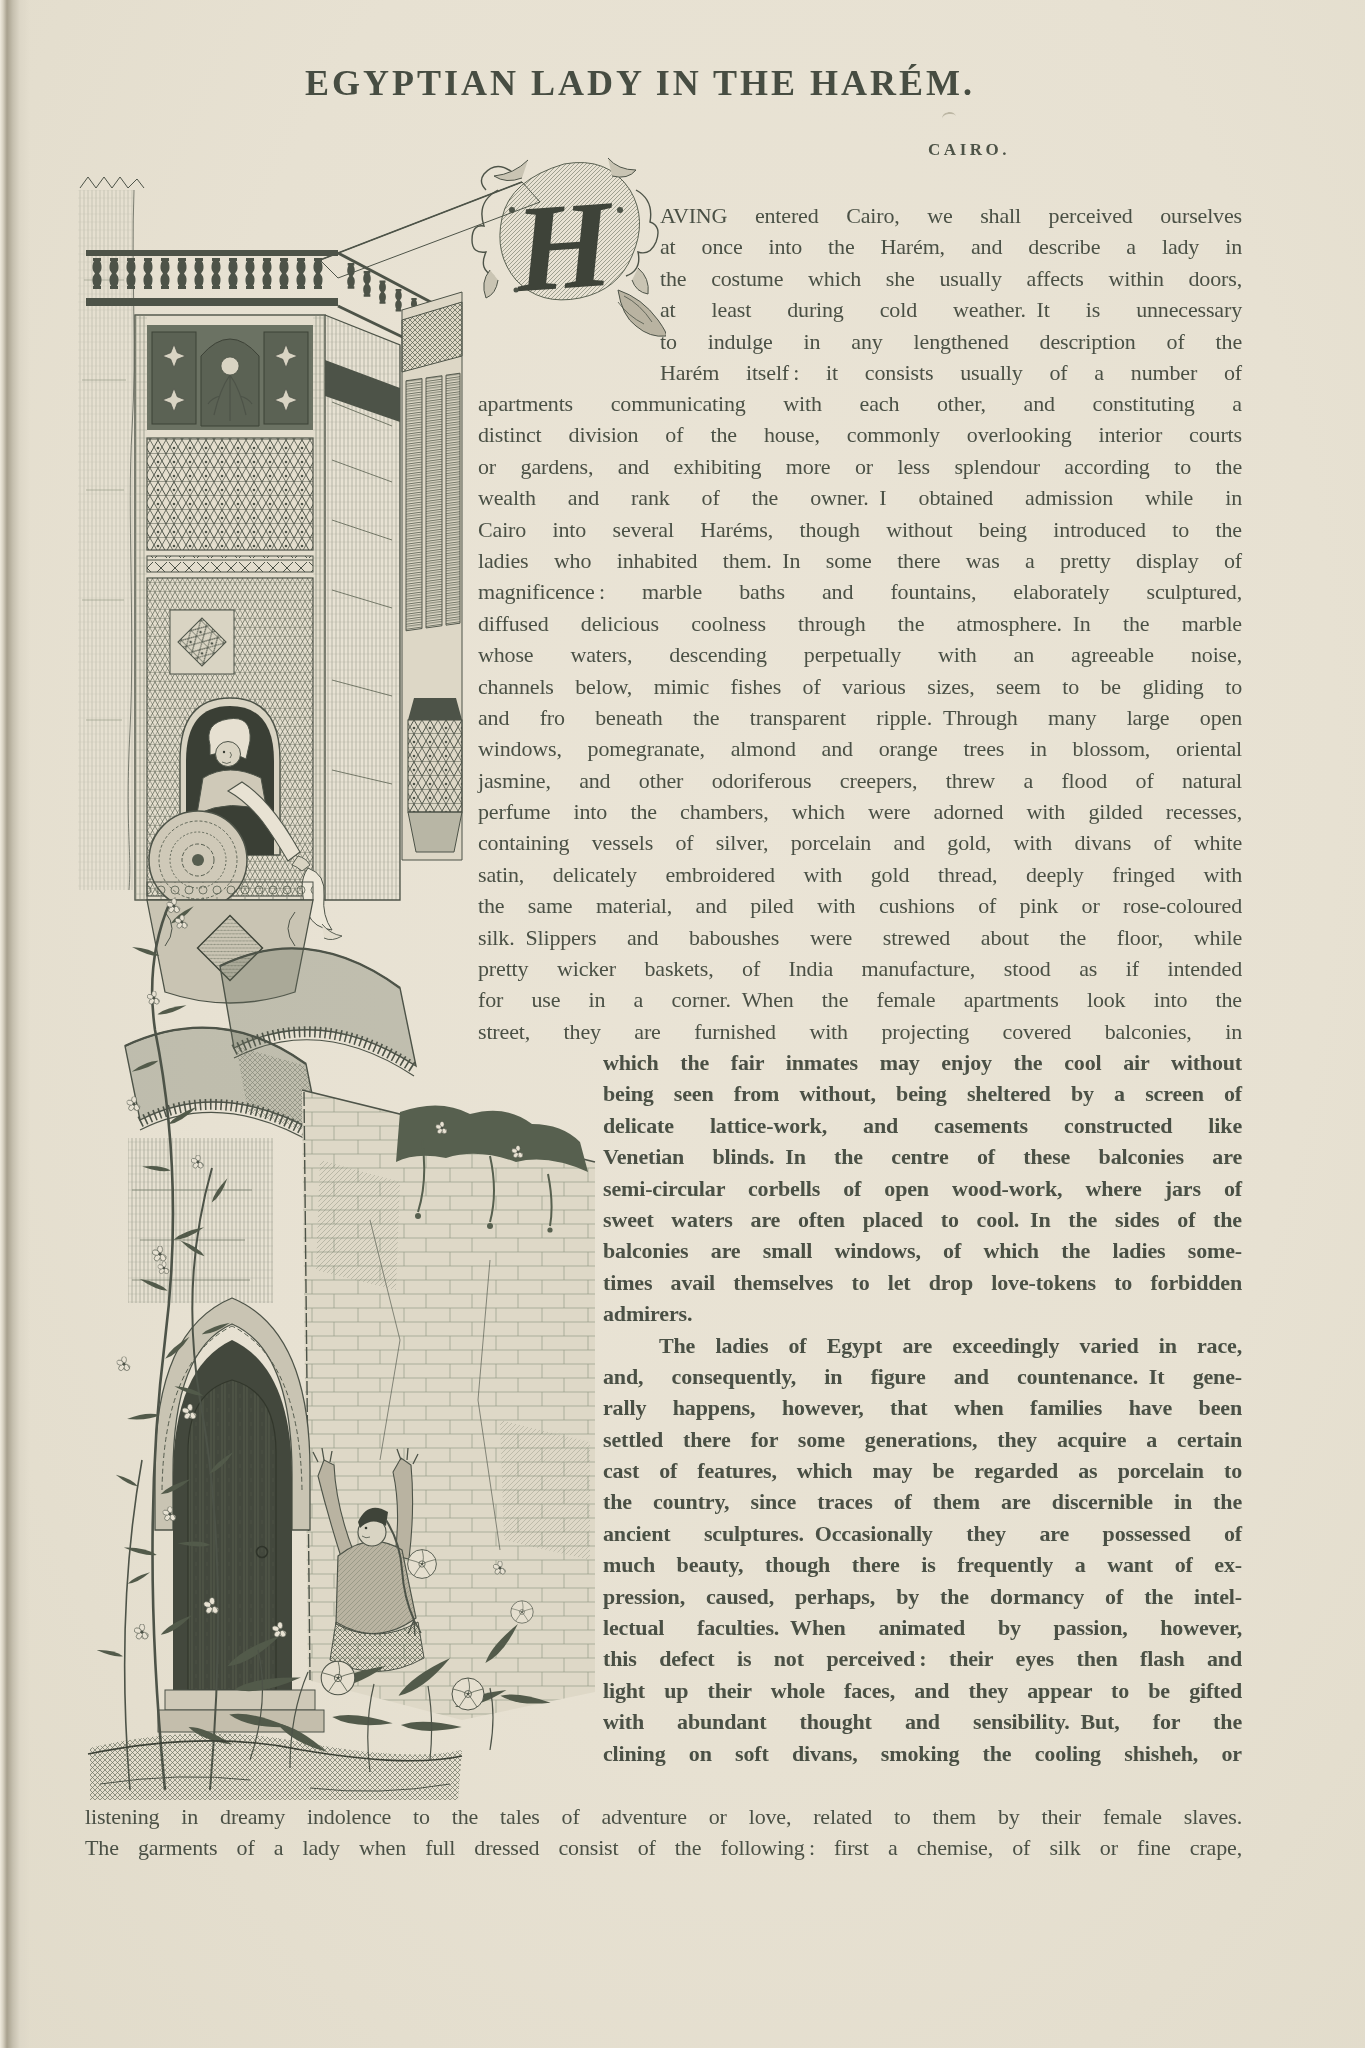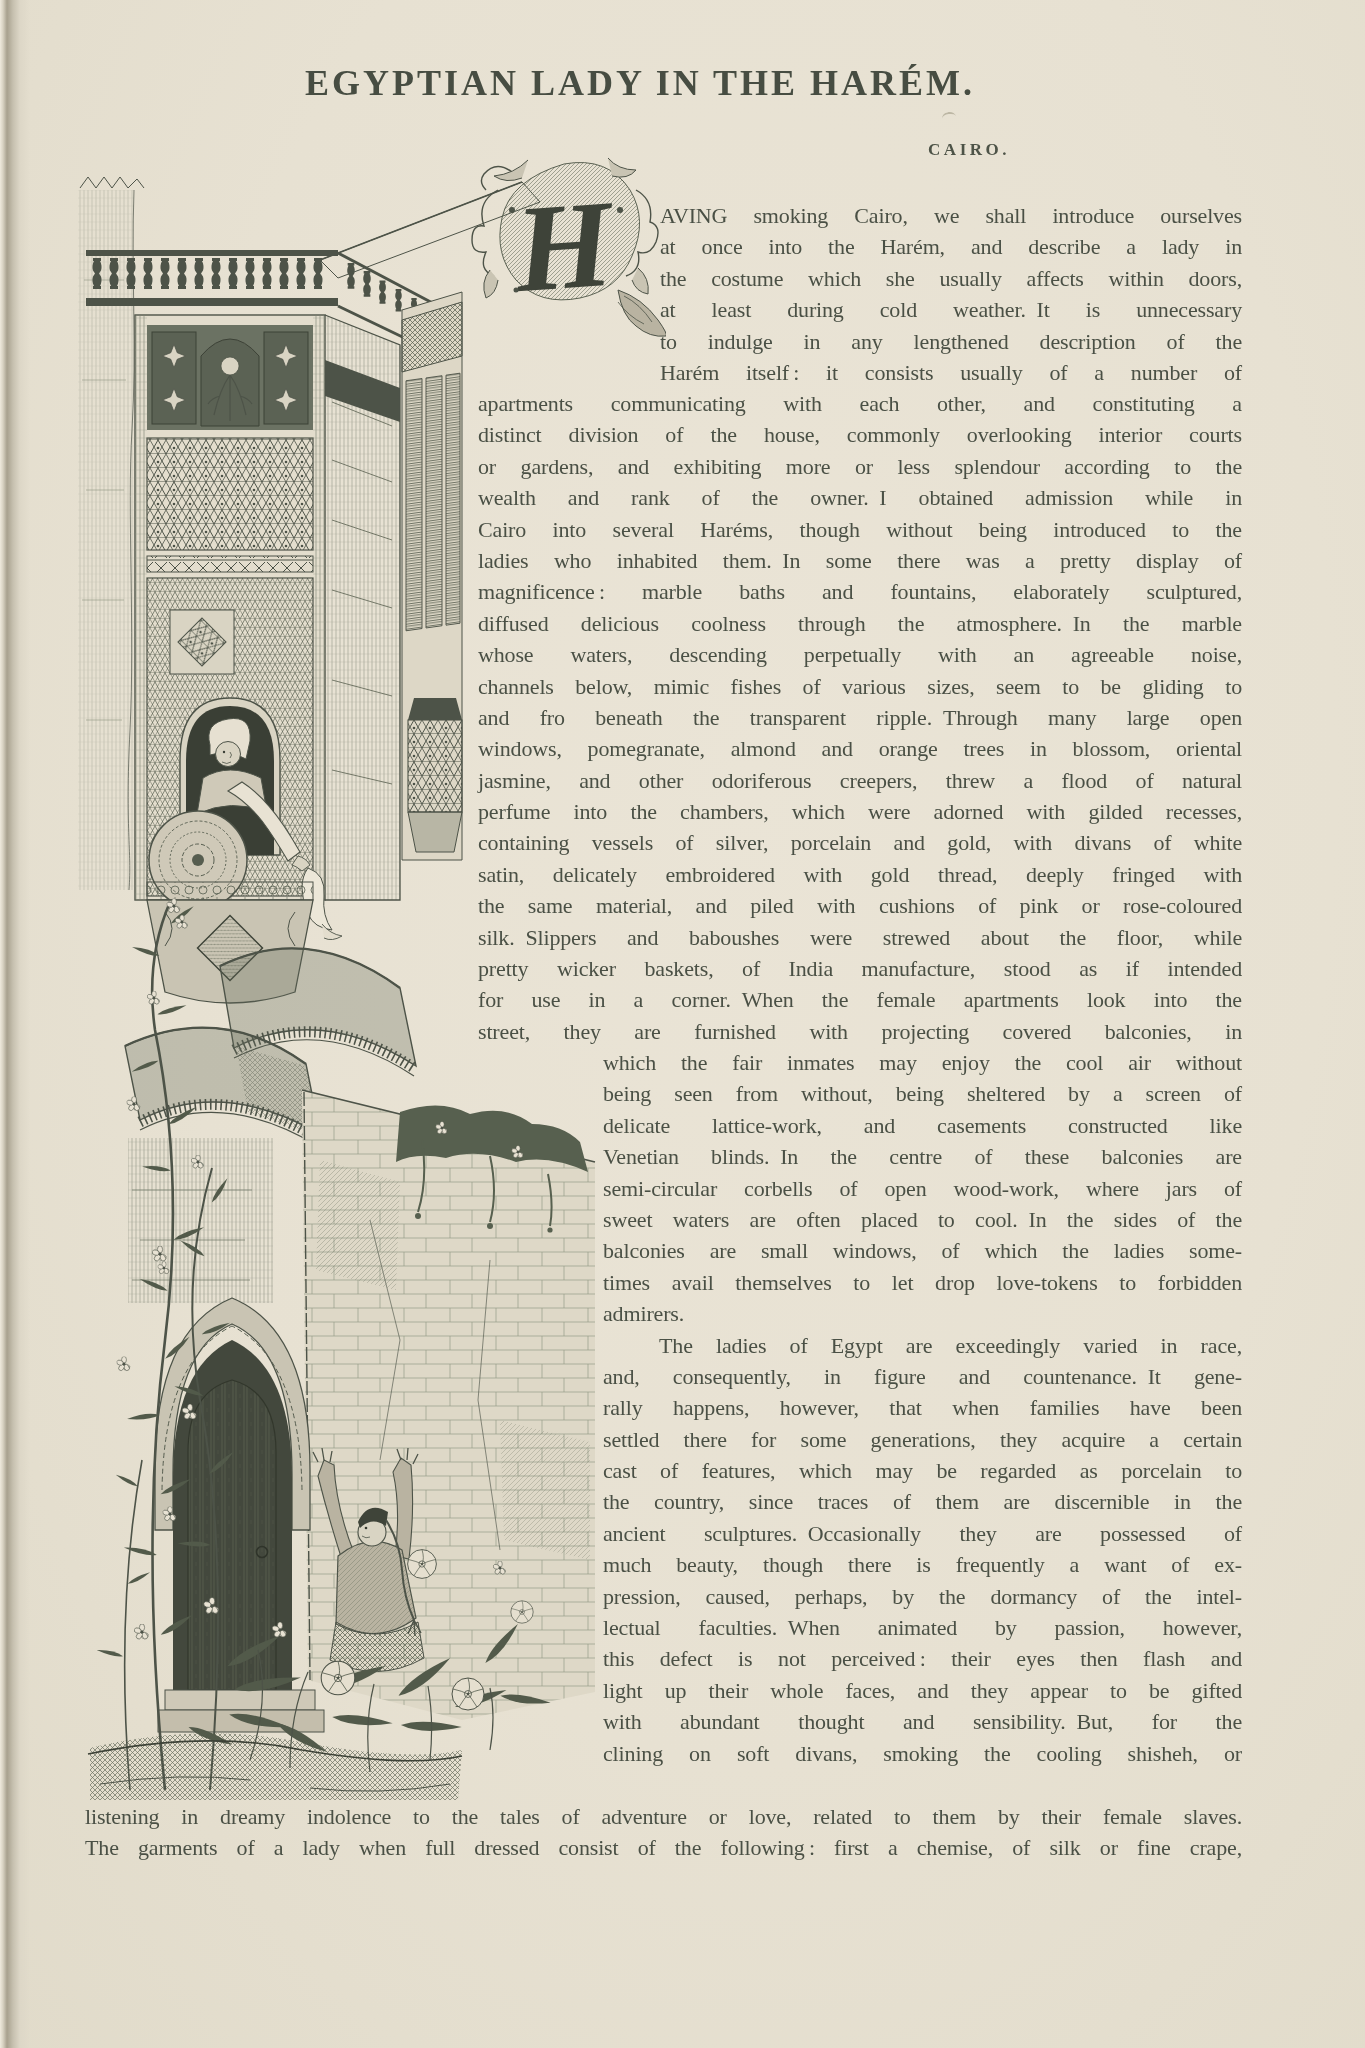--- a/index.html
+++ b/index.html
@@ -25,21 +25,21 @@
   .speck{
     position:absolute;left:942px;top:112px;width:14px;height:7px;
     border-top:2px solid #9a947f;border-radius:50%/60% 60% 0 0;opacity:.55;
     transform:rotate(-8deg);
   }
   .illustration{position:absolute;left:70px;top:160px;width:530px;height:1640px;margin:0;}
   .dropcap-wrap{position:absolute;left:468px;top:150px;width:198px;height:188px;}
   .tb{position:absolute;font-size:22px;}
   .tb-a{left:660px;top:200px;width:582px;}
   .tb-b{left:478px;top:388px;width:764px;}
-  .tb-c{left:603px;top:1047px;width:639px;}
+  .tb-c{left:603px;top:1047px;width:639px;font-weight:bold;}
   .tb-d{left:85px;top:1801px;width:1157px;}
   .tline{
     height:31.4px;line-height:31.4px;letter-spacing:-0.15px;
     text-align:justify;text-align-last:justify;overflow:visible;white-space:normal;
   }
   .tline.pend{text-align-last:left;}
   .tline.pind{text-indent:56px;}
   svg .ink{stroke:#4d5348;fill:none;}
 </style>
 </head>
@@ -383,21 +383,21 @@
   <text x="97" y="138" text-anchor="middle" font-family="Liberation Serif, serif" font-style="italic" font-weight="bold" font-size="124" fill="#3e4339" transform="rotate(-4 97 120)">H</text>
   <path d="M150 140q24 8 40 30 10 14 8 16-16 2-30-10-14-10-18-36Z" fill="#b9b3a1" stroke="#4d5348" stroke-width="1"></path>
   <path d="M156 146q16 8 28 26M150 152q10 14 26 22" stroke="#4d5348" stroke-width=".8" fill="none"></path>
   <circle cx="152" cy="60" r="3" fill="#4d5348"></circle>
       <circle cx="44" cy="60" r="3" fill="#4d5348"></circle>
       <circle cx="48" cy="140" r="2.5" fill="#4d5348"></circle>
 </svg>
 </div>
 
 <div class="tb tb-a">
-    <div class="tline">AVING smoking Cairo, we shall introduce ourselves</div>
+    <div class="tline">AVING entered Cairo, we shall perceived ourselves</div>
     <div class="tline">at once into the Harém, and describe a lady in</div>
     <div class="tline">the costume which she usually affects within doors,</div>
     <div class="tline">at least during cold weather. It is unnecessary</div>
     <div class="tline">to indulge in any lengthened description of the</div>
     <div class="tline">Harém itself : it consists usually of a number of</div>
   </div>
 <div class="tb tb-b">
     <div class="tline">apartments communicating with each other, and constituting a</div>
     <div class="tline">distinct division of the house, commonly overlooking interior courts</div>
     <div class="tline">or gardens, and exhibiting more or less splendour according to the</div>

